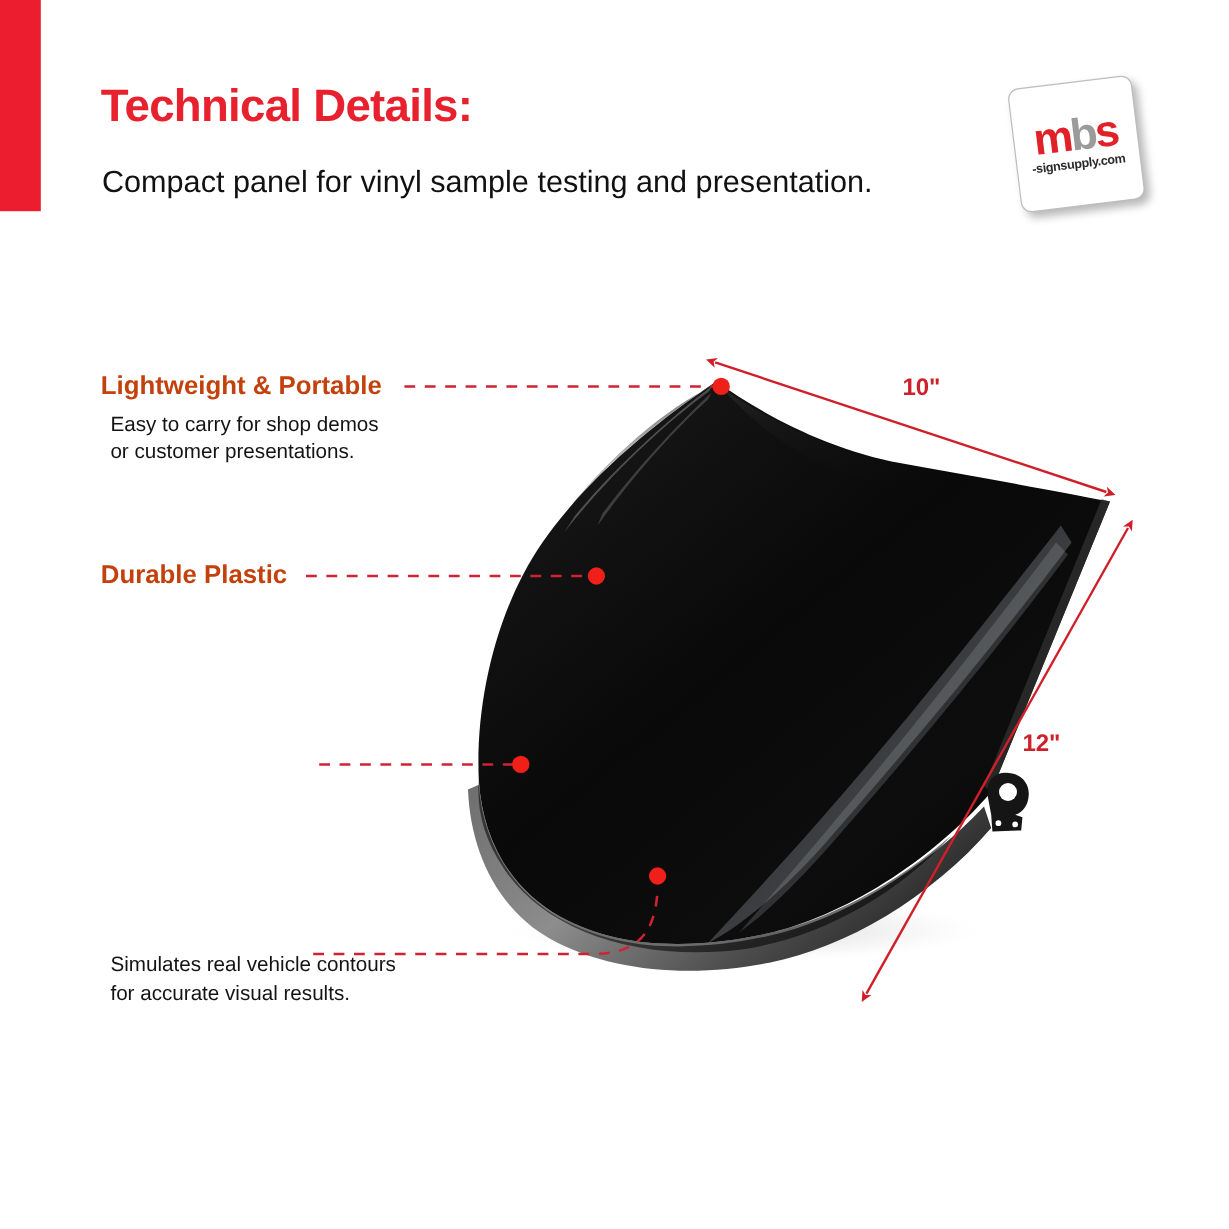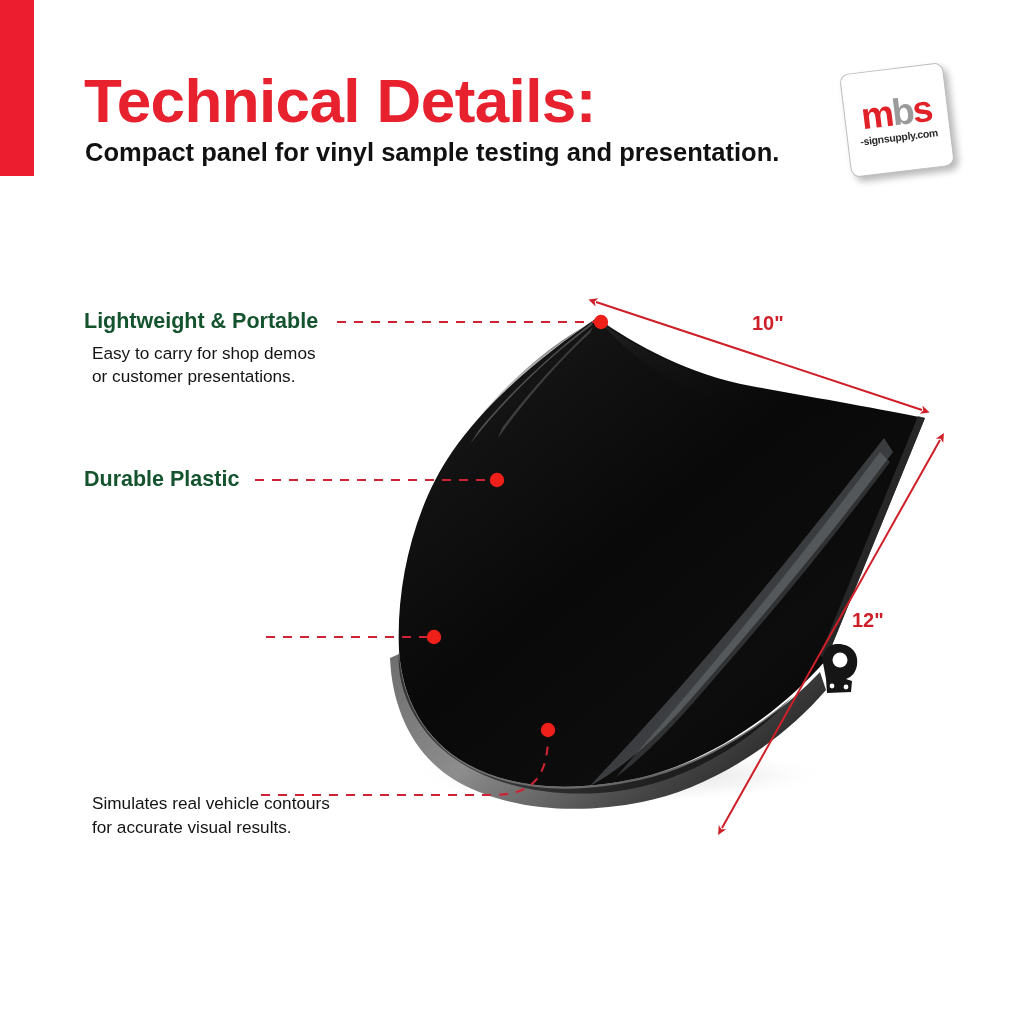--- a/index.html
+++ b/index.html
@@ -22,33 +22,33 @@
     left: 0;
     top: 0;
     width: 34px;
     height: 176px;
     background: #ec1d2e;
   }
   #page-title {
     position: absolute;
     left: 84px;
     top: 70px;
-    font-size: 62px;
+    font-size: 38px;
     font-weight: 800;
     letter-spacing: -0.6px;
     color: #e8212f;
     line-height: 1;
     white-space: nowrap;
   }
   #page-subtitle {
     position: absolute;
     left: 85px;
     top: 138px;
     font-size: 25.5px;
-    font-weight: 700;
+    font-weight: 400;
     color: #111111;
     line-height: 1.1;
     white-space: nowrap;
   }
 
   
   #brand-logo {
     position: absolute;
     left: 845px;
     top: 68px;
@@ -93,21 +93,21 @@
 
   
   .feature {
     position: absolute;
     left: 84px;
     width: 330px;
   }
   .feature-title {
     font-size: 21.5px;
     font-weight: 700;
-    color: #14532d;
+    color: #c2410c;
     line-height: 1;
     white-space: nowrap;
     margin: 0 0 9px 0;
   }
   .feature-desc {
     font-size: 17.2px;
     font-weight: 400;
     color: #141414;
     line-height: 1.38;
     margin: 8px;

